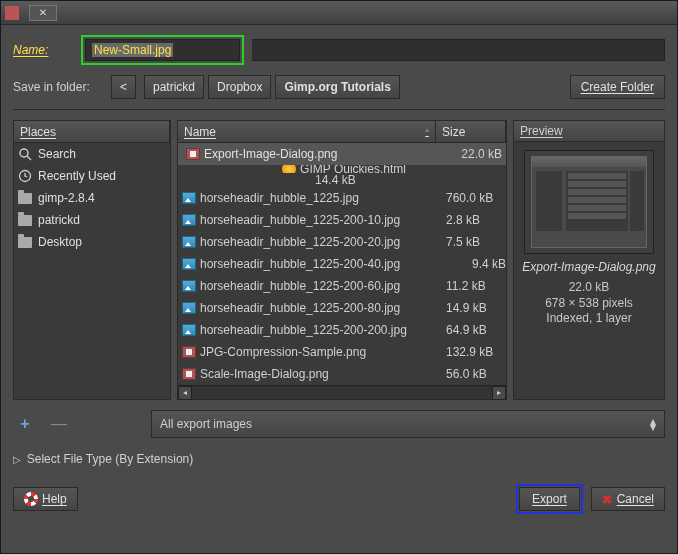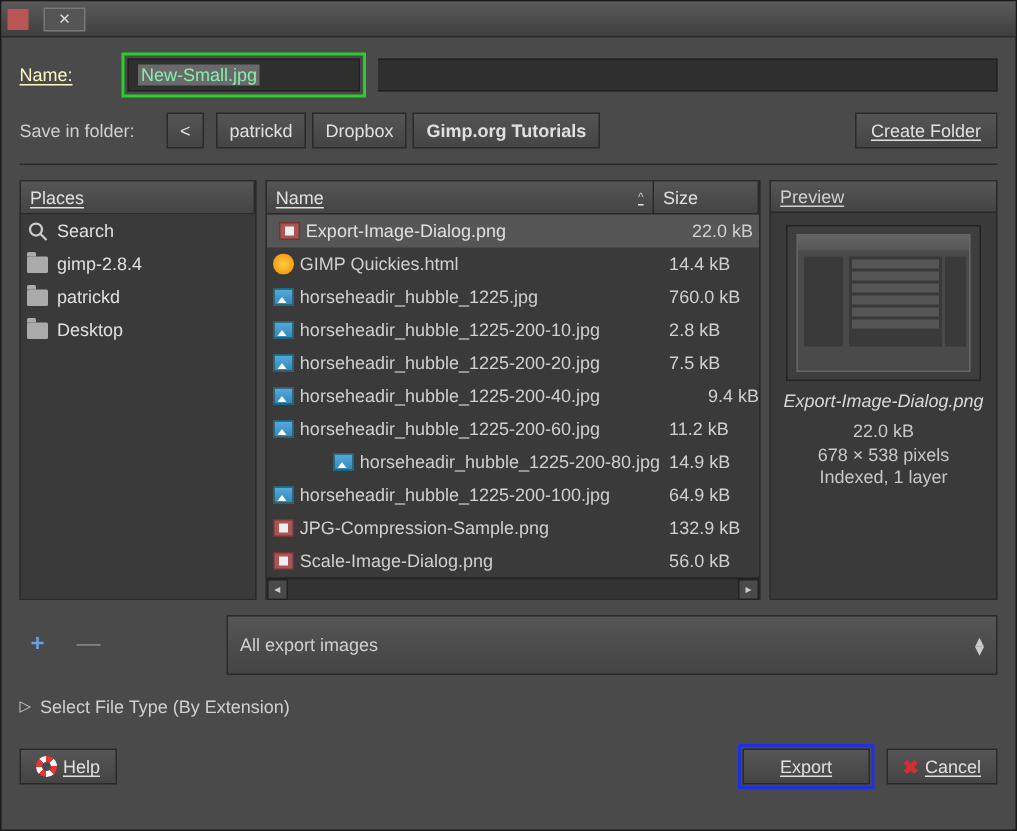--- a/index.html
+++ b/index.html
@@ -4,23 +4,23 @@
 <style>
   * { box-sizing: border-box; margin: 0; padding: 0; font-family: "Segoe UI", Tahoma, sans-serif; font-size: 12px; }
   body { background: #4a4a4a; width: 678px; height: 554px; overflow: hidden; color: #d0d0d0; user-select: none; }
   .window { width: 678px; height: 554px; border: 1px solid #1a1a1a; background: #4a4a4a; display: flex; flex-direction: column; }
   .titlebar { height: 24px; background: linear-gradient(#5a5a5a,#3f3f3f); display: flex; align-items: center; padding: 0 4px; border-bottom: 1px solid #2a2a2a; }
   .titlebar .appicon { width: 14px; height: 14px; background: #b55; margin-right: 6px; }
   .titlebar .title { flex: 1; color: #e8e8e8; }
   .titlebar .winbtn { width: 28px; height: 16px; background: #555; border: 1px solid #777; margin-left: 4px; display: flex; align-items: center; justify-content: center; color: #ddd; font-size: 10px; }
   .content { flex: 1; padding: 10px 12px 8px 12px; display: flex; flex-direction: column; gap: 10px; }
   .row { display: flex; align-items: center; gap: 8px; }
-  .label-u { text-decoration: underline; text-underline-offset: 2px; color: #fef9c3; }
+  .label-u { text-decoration: underline; text-underline-offset: 2px; color: #fde047; font-style: italic; }
   .name-input-wrap { border: 2px solid #28d028; padding: 2px; }
-  .text-input { background: #2f2f2f; border: 1px solid #222; color: #86efac; padding: 3px 6px; width: 560px; height: 22px; }
+  .text-input { background: #2f2f2f; border: 1px solid #222; color: #fde047; padding: 3px 6px; width: 560px; height: 22px; }
   .name-input-sel { background: #6a6a6a; padding: 0 2px; }
   .path-row { display: flex; align-items: center; gap: 4px; }
   .btn { background: linear-gradient(#555,#444); border: 1px solid #2a2a2a; color: #e0e0e0; padding: 3px 10px; height: 24px; display: flex; align-items: center; gap: 4px; cursor: pointer; }
   .btn.small { padding: 3px 8px; }
   .btn.bold { font-weight: bold; }
   .spacer { flex: 1; }
   .panels { display: flex; gap: 6px; height: 280px; }
   .panel { background: #3a3a3a; border: 1px solid #2a2a2a; display: flex; flex-direction: column; }
   .places { width: 158px; }
   .files { flex: 1; }
@@ -45,21 +45,21 @@
   .thumb-inner .tbar { height:10px; background:linear-gradient(#666,#555); }
   .thumb-inner .tside { position:absolute; left:4px; top:14px; width:26px; height:60px; background:#3a3a3a; }
   .thumb-inner .tlist { position:absolute; left:34px; top:14px; right:18px; height:60px; background:#3a3a3a; }
   .thumb-inner .tlist div{height:6px; margin:2px 2px; background:#555;}
   .thumb-inner .tprev { position:absolute; right:2px; top:14px; width:14px; height:60px; background:#3a3a3a;}
   .ptext { text-align:center; font-style: italic; color:#d8d8d8; }
   .psmall { text-align:center; color:#c8c8c8; font-size:11px; line-height:1.3; }
   .below-row { display:flex; align-items:center; gap:10px; }
   .plus { width:24px; height:22px; display:flex; align-items:center; justify-content:center; color:#6aa0e0; font-size:16px; font-weight:bold; cursor:pointer;}
   .minus { width:24px; height:22px; display:flex; align-items:center; justify-content:center; color:#888; font-size:16px; cursor:default;}
-  .combo { flex:1; background:linear-gradient(#555,#444); border:1px solid #2a2a2a; height:40px; display:flex; align-items:center; padding:0 8px; justify-content:space-between; cursor:pointer;text-align:center;}
+  .combo { flex:1; background:linear-gradient(#555,#444); border:1px solid #2a2a2a; height:28px; display:flex; align-items:center; padding:0 8px; justify-content:space-between; cursor:pointer;text-align:center;}
   .combo .arr { color:#ccc; font-size:10px; display:flex; flex-direction:column; line-height:6px;}
   .expander { display:flex; align-items:center; gap:6px; cursor:pointer; padding:4px 0;}
   .tri { color:#ccc; font-size:10px; }
   .bottom-row { display:flex; align-items:center; gap:8px; padding-top:4px;text-align:center;}
   .lifebuoy { width:14px; height:14px; border-radius:50%; background: conic-gradient(#e33 0 45deg,#fff 45deg 90deg,#e33 90deg 135deg,#fff 135deg 180deg,#e33 180deg 225deg,#fff 225deg 270deg,#e33 270deg 315deg,#fff 315deg 360deg); position:relative;}
   .lifebuoy::after{content:"";position:absolute;inset:4px;background:#4a4a4a;border-radius:50%;}
   .export-wrap { border:2px solid #2030e0; padding:1px;}
   .xred { color:#d03030; font-weight:bold; font-size:13px;}
   .folder-ic { width:14px; height:11px; background:#aaa; border-radius:1px; position:relative;}
   .folder-ic::before{content:"";position:absolute;top:-3px;left:0;width:6px;height:3px;background:#aaa;border-radius:1px 1px 0 0;}
@@ -119,20 +119,29 @@
               <span class="icon">
                 <svg viewBox="0 0 14 14">
                   <circle cx="6" cy="6" r="4" fill="none" stroke="#ccc" stroke-width="1.5"></circle>
                   <line x1="9" y1="9" x2="13" y2="13" stroke="#ccc" stroke-width="1.5"></line>
                 </svg>
               </span>
               <span>Search</span>
             </div>
             <div class="list-row">
               <span class="icon">
+                <svg viewBox="0 0 14 14">
+                  <circle cx="7" cy="7" r="5.5" fill="none" stroke="#ccc" stroke-width="1.3"></circle>
+                  <path d="M7 4v3l2 1" stroke="#ccc" fill="none" stroke-width="1.3"></path>
+                </svg>
+              </span>
+              <span>Recently Used</span>
+            </div>
+            <div class="list-row">
+              <span class="icon">
                 <span class="folder-ic"></span>
               </span>
               <span>gimp-2.8.4</span>
             </div>
             <div class="list-row">
               <span class="icon">
                 <span class="folder-ic"></span>
               </span>
               <span>patrickd</span>
             </div>
@@ -157,21 +166,21 @@
         <div class="list" id="files-list">
             <div class="file-row list-row sel">
               <div class="fname">
                 <span class="icon">
                   <span class="png-ic"></span>
                 </span>
                 <span>Export-Image-Dialog.png</span>
               </div>
               <div class="fsize">22.0 kB</div>
             </div>
-            <div class="file-row" style="border-bottom: 0px;">
+            <div class="file-row" style="border-bottom: 0px; flex-direction: column;">
               <div class="fname">
                 <span class="icon">
                   <span class="html-ic"></span>
                 </span>
                 <span>GIMP Quickies.html</span>
               </div>
               <div class="fsize">14.4 kB</div>
             </div>
             <div class="file-row" style="border-bottom: 0px; gap: 33px;">
               <div class="fname">
@@ -211,35 +220,35 @@
             </div>
             <div class="file-row" style="border-bottom: 0px;">
               <div class="fname">
                 <span class="icon">
                   <span class="img-ic"></span>
                 </span>
                 <span>horseheadir_hubble_1225-200-60.jpg</span>
               </div>
               <div class="fsize">11.2 kB</div>
             </div>
-            <div class="file-row" style="border-bottom: 0px; margin-left: 40px;">
+            <div class="file-row" style="border-bottom: 0px;">
               <div class="fname">
                 <span class="icon">
                   <span class="img-ic"></span>
                 </span>
                 <span>horseheadir_hubble_1225-200-80.jpg</span>
               </div>
               <div class="fsize">14.9 kB</div>
             </div>
             <div class="file-row" style="border-bottom: 0px;">
               <div class="fname">
                 <span class="icon">
                   <span class="img-ic"></span>
                 </span>
-                <span>horseheadir_hubble_1225-200-100.jpg</span>
+                <span>horseheadir_hubble_1225-200-200.jpg</span>
               </div>
               <div class="fsize">64.9 kB</div>
             </div>
             <div class="file-row" style="border-bottom: 0px; gap: 44px;">
               <div class="fname">
                 <span class="icon">
                   <span class="png-ic"></span>
                 </span>
                 <span>JPG-Compression-Sample.png</span>
               </div>
@@ -309,21 +318,21 @@
       <span>Select File Type (By Extension)</span>
     </div>
 
     <div class="bottom-row">
       <div class="btn">
         <span class="lifebuoy"></span>
         <span class="u">Help</span>
       </div>
       <div class="spacer"></div>
       <div class="export-wrap">
-        <div class="btn" style="padding:3px 24px;">
+        <div class="btn" style="padding:3px 12px;">
             <span class="u">Export</span>
           </div>
       </div>
       <div class="btn">
         <span class="xred">✖</span>
         <span class="u">Cancel</span>
       </div>
     </div>
 
   </div>

